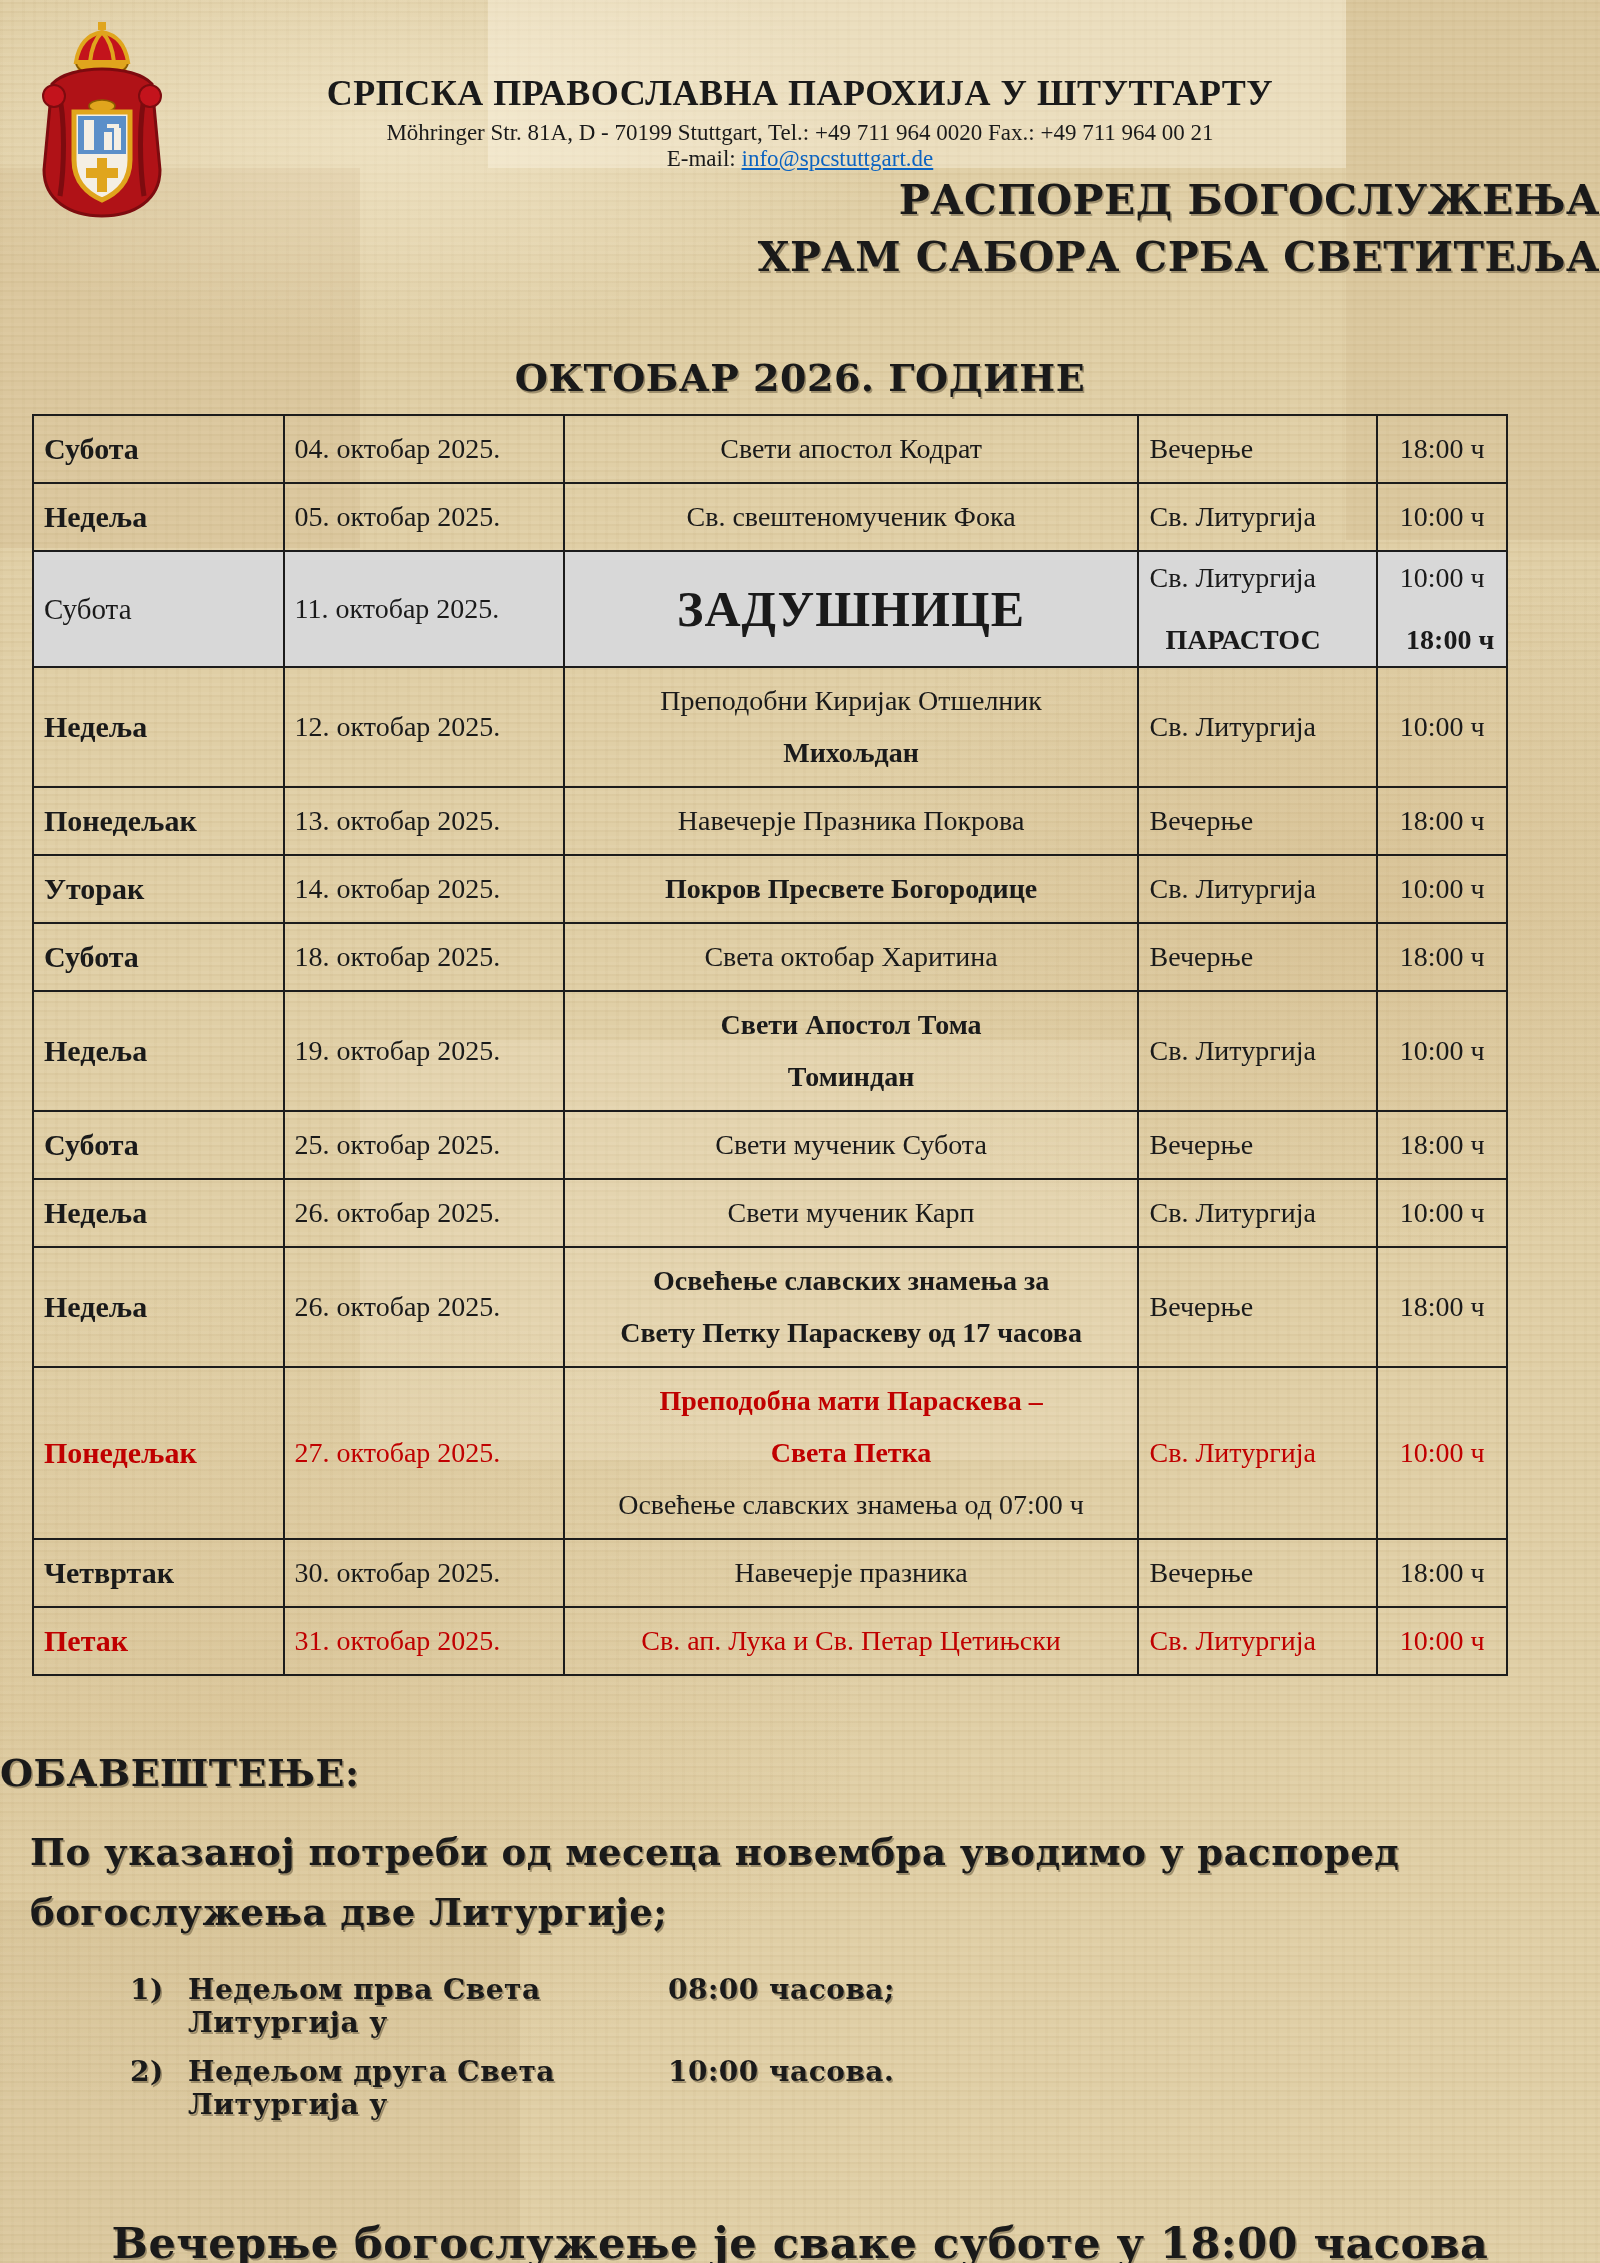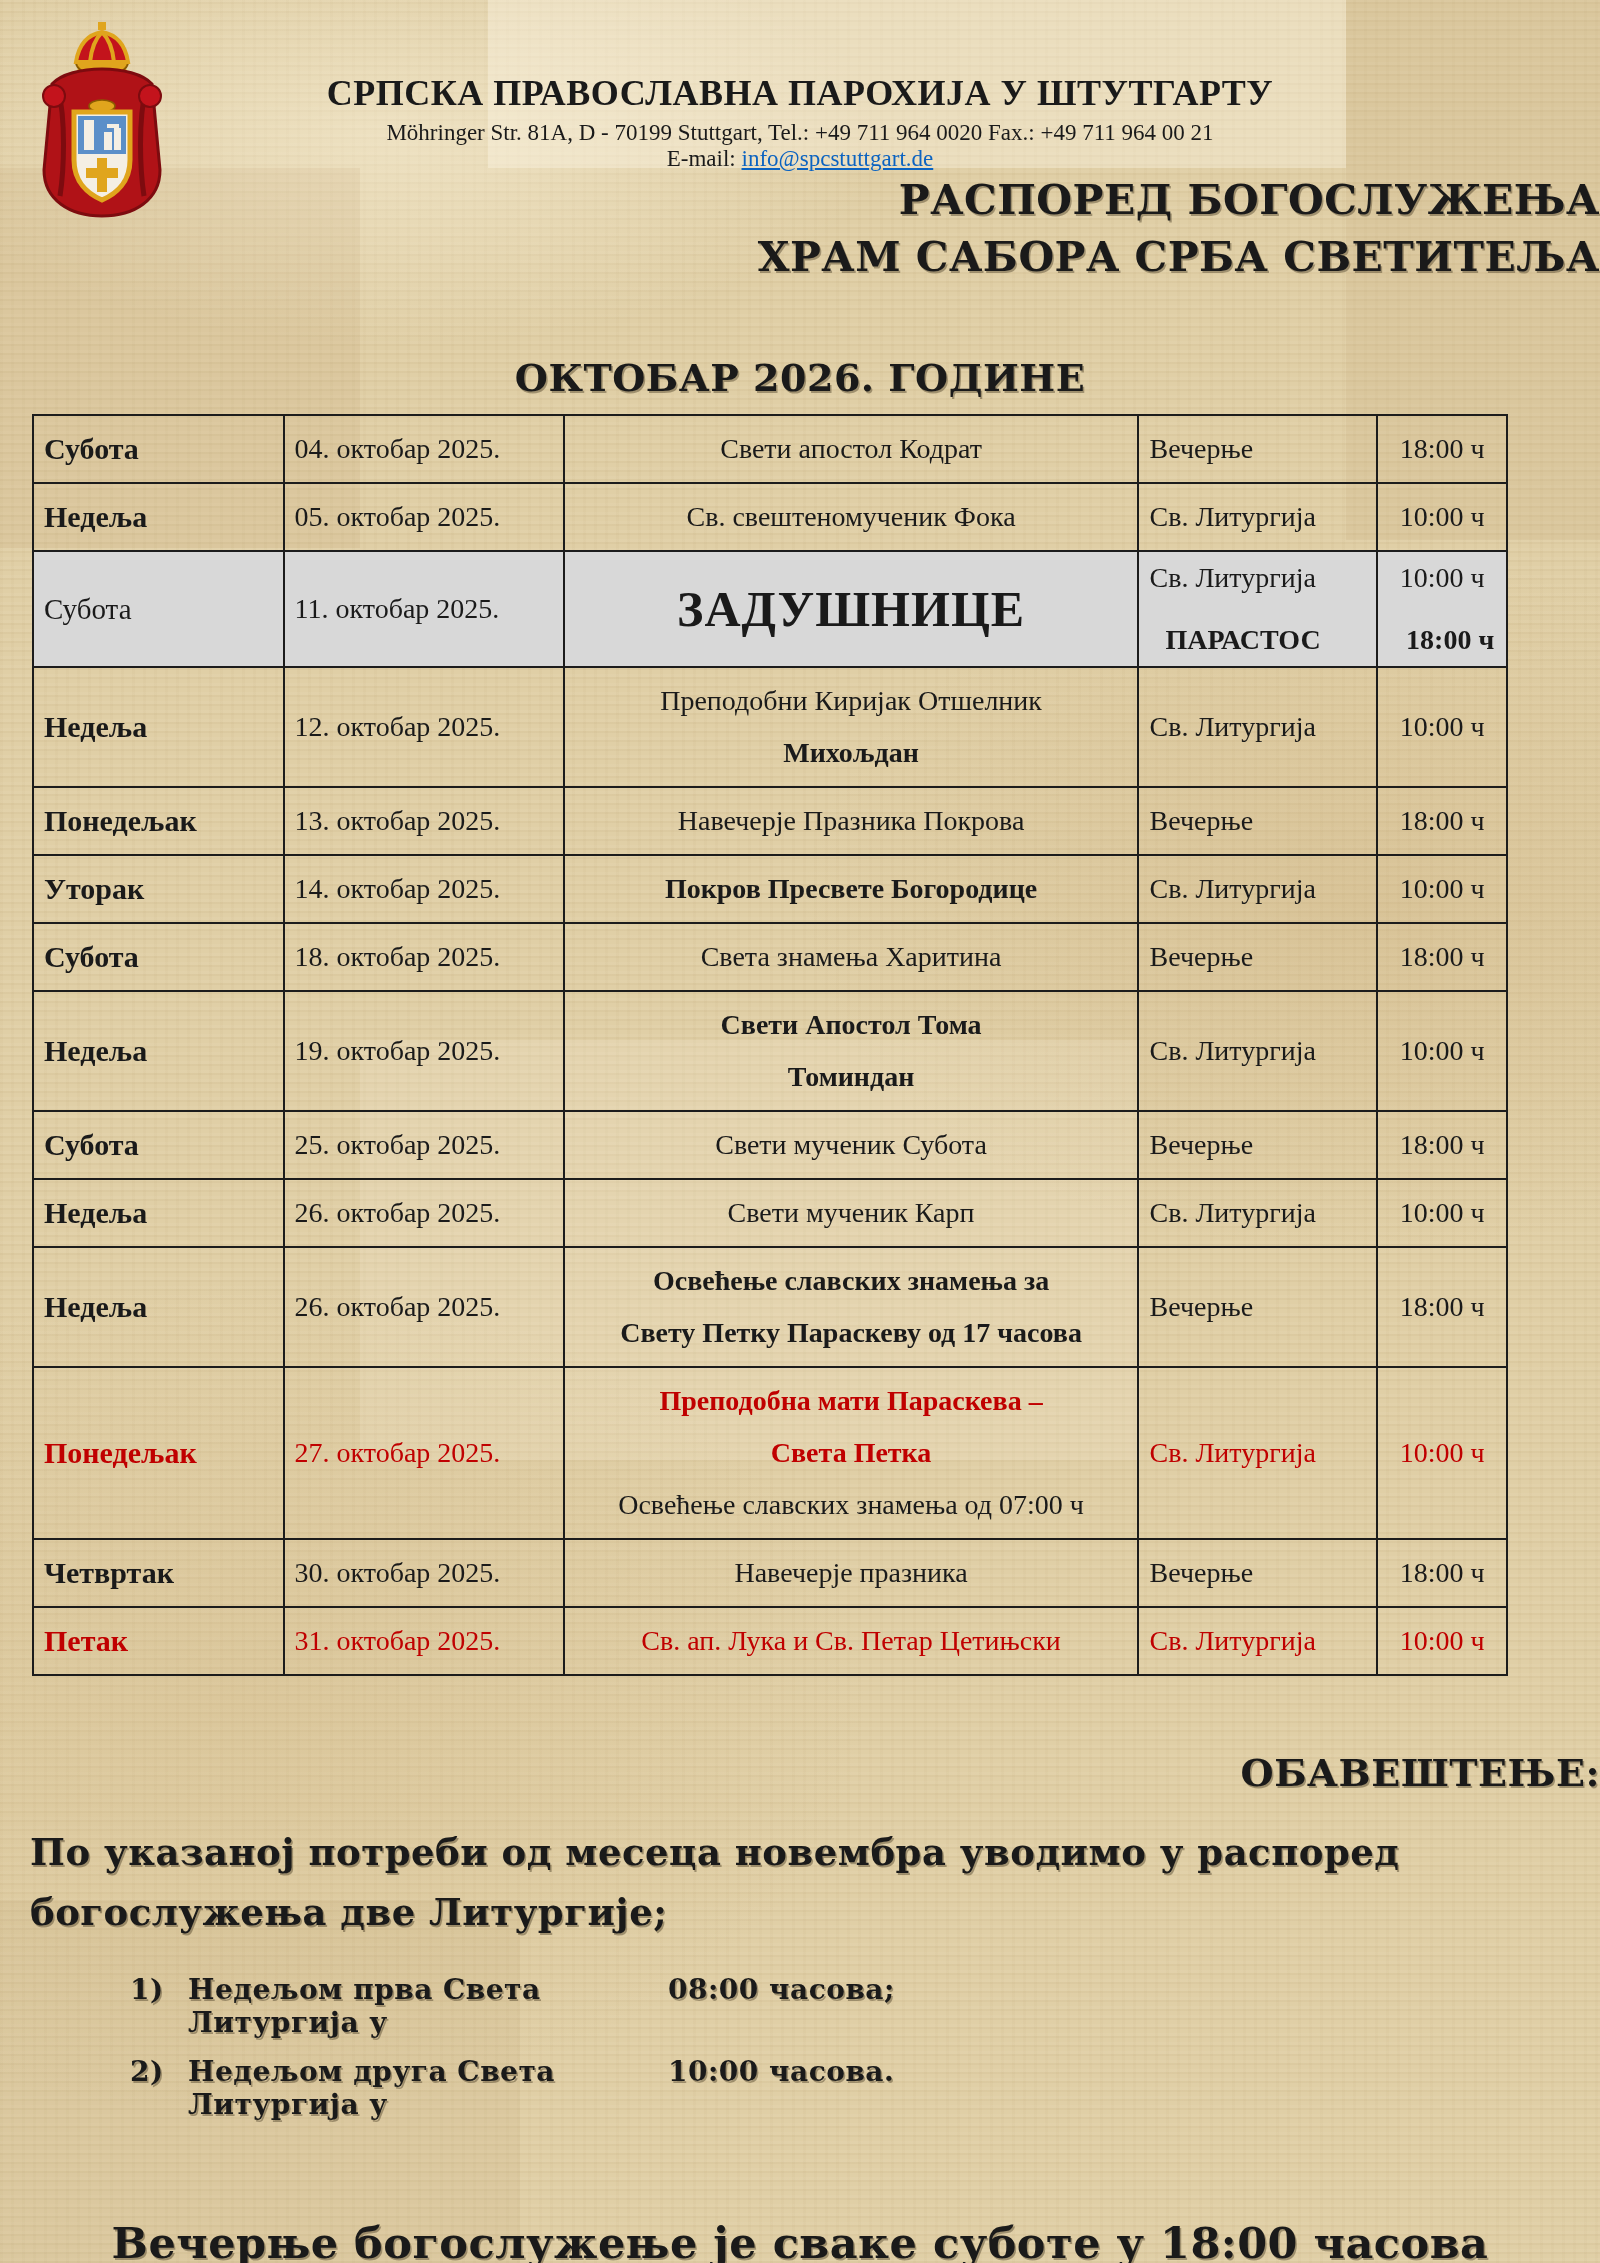--- a/index.html
+++ b/index.html
@@ -71,21 +71,21 @@
   td.c-time{width:8.8%;text-align:center;}
   tr.grey td{background:#d8d8d8;}
   .red{color:#c00000;}
   .b{font-weight:bold;}
   .xl{font-size:50px;letter-spacing:1px;}
   .dline{margin:7px 0;}
   .dline+.dline{margin-top:20px;}
   .sline+.sline, .tline+.tline{margin-top:30px;margin-left:16px;}
 
   
-  .notice-heading{margin-top:74px;text-align:right;font-size:38px;}
+  .notice-heading{margin-top:74px;text-align:left;font-size:38px;}
   .notice-para{margin:28px 28px 0 30px;font-size:37px;line-height:1.62;text-align:left;}
   .notice-list{margin:30px 0 0 130px;font-size:28px;}
   .notice-item{display:flex;margin-top:16px;}
   .notice-item .num{width:58px;}
   .notice-item .itext{width:480px;}
   .notice-item .itime{}
 
   
   .evening{margin-top:88px;text-align:center;font-size:43px;line-height:1.62;}
 </style>
@@ -241,21 +241,21 @@
               <div class="sline">Св. Литургија</div>
             </td>
             <td class="c-time">
               <div class="tline">10:00 ч</div>
             </td>
           </tr>
           <tr>
             <td class="c-day">Субота</td>
             <td class="c-date">18. октобар 2025.</td>
             <td class="c-desc">
-              <div class="dline">Света знамења Харитина</div>
+              <div class="dline">Света октобар Харитина</div>
             </td>
             <td class="c-svc">
               <div class="sline">Вечерње</div>
             </td>
             <td class="c-time">
               <div class="tline">18:00 ч</div>
             </td>
           </tr>
           <tr>
             <td class="c-day">Недеља</td>

